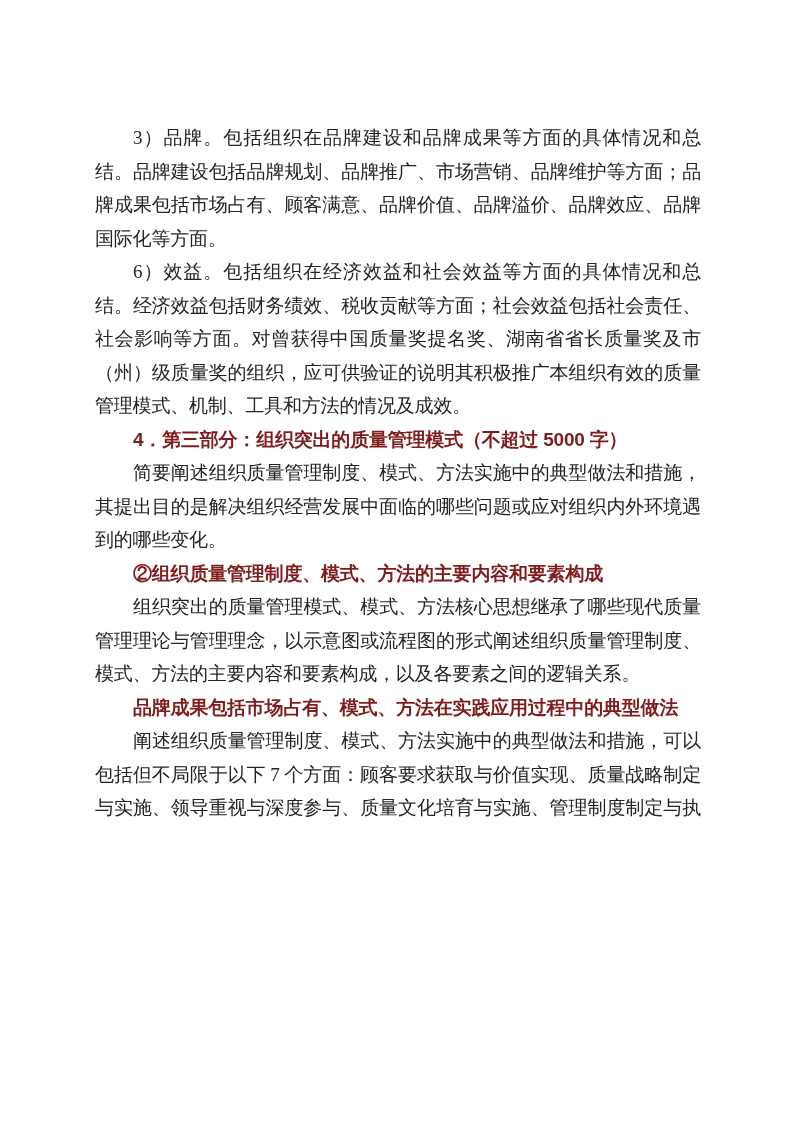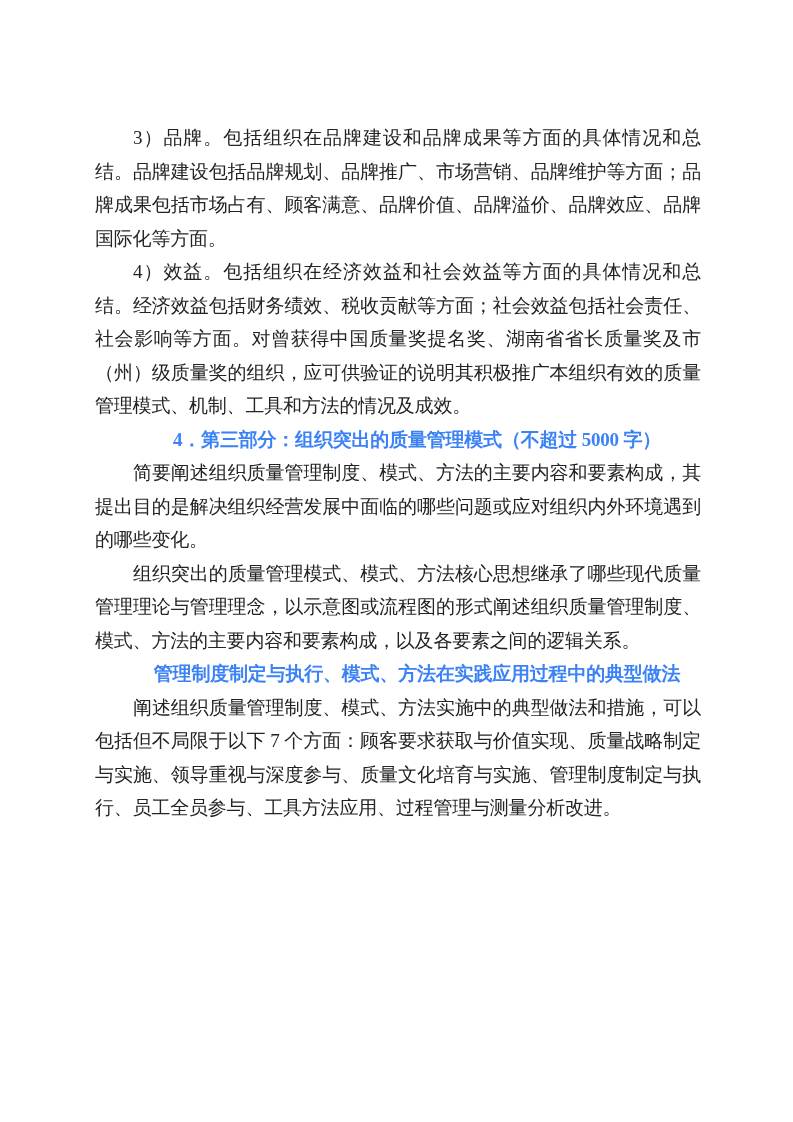--- a/index.html
+++ b/index.html
@@ -26,43 +26,44 @@
     padding: 0;
     font-size: 19px;
     line-height: 33.5px;
     letter-spacing: -0.2px;
     color: #232323;
     text-align: justify;
     text-justify: inter-ideograph;
     text-indent: 2em;
   }
   .content p.heading {
-    font-family: Liberation Serif, serif;
+    font-family: Liberation Sans, sans-serif;
     font-weight: 700;
-    color: #3b82f6;
-    text-align: center;
+    color: #7f1d1d;
+    text-align: left;
   }
   .footer {
     position: absolute;
     left: 95px;
     top: 1029px;
     font-size: 26px;
     letter-spacing: 1px;
     color: #2e2e2e;
     font-family: "Liberation Serif", "DejaVu Serif", serif;
   }
 </style>
 </head>
 <body>
 
 <div class="page">
   <div class="content">
     <p class="body">3）品牌。包括组织在品牌建设和品牌成果等方面的具体情况和总结。品牌建设包括品牌规划、品牌推广、市场营销、品牌维护等方面；品牌成果包括市场占有、顾客满意、品牌价值、品牌溢价、品牌效应、品牌国际化等方面。</p>
-    <p class="body">4）效益。包括组织在经济效益和社会效益等方面的具体情况和总结。经济效益包括财务绩效、税收贡献等方面；社会效益包括社会责任、社会影响等方面。对曾获得中国质量奖提名奖、湖南省省长质量奖及市（州）级质量奖的组织，应可供验证的说明其积极推广本组织有效的质量管理模式、机制、工具和方法的情况及成效。</p>
+    <p class="body">6）效益。包括组织在经济效益和社会效益等方面的具体情况和总结。经济效益包括财务绩效、税收贡献等方面；社会效益包括社会责任、社会影响等方面。对曾获得中国质量奖提名奖、湖南省省长质量奖及市（州）级质量奖的组织，应可供验证的说明其积极推广本组织有效的质量管理模式、机制、工具和方法的情况及成效。</p>
     <p class="heading">4．第三部分：组织突出的质量管理模式（不超过 5000 字）</p>
-    <p class="body">简要阐述组织质量管理制度、模式、方法的主要内容和要素构成，其提出目的是解决组织经营发展中面临的哪些问题或应对组织内外环境遇到的哪些变化。</p>
+    <p class="body">简要阐述组织质量管理制度、模式、方法实施中的典型做法和措施，其提出目的是解决组织经营发展中面临的哪些问题或应对组织内外环境遇到的哪些变化。</p>
+    <p class="heading">②组织质量管理制度、模式、方法的主要内容和要素构成</p>
     <p class="body">组织突出的质量管理模式、模式、方法核心思想继承了哪些现代质量管理理论与管理理念，以示意图或流程图的形式阐述组织质量管理制度、模式、方法的主要内容和要素构成，以及各要素之间的逻辑关系。</p>
-    <p class="heading">管理制度制定与执行、模式、方法在实践应用过程中的典型做法</p>
+    <p class="heading">品牌成果包括市场占有、模式、方法在实践应用过程中的典型做法</p>
     <p class="body">阐述组织质量管理制度、模式、方法实施中的典型做法和措施，可以包括但不局限于以下 7 个方面：顾客要求获取与价值实现、质量战略制定与实施、领导重视与深度参与、质量文化培育与实施、管理制度制定与执行、员工全员参与、工具方法应用、过程管理与测量分析改进。</p>
   </div>
 
   <div class="footer">— 16 —</div>
 </div>
 
 </body></html>

